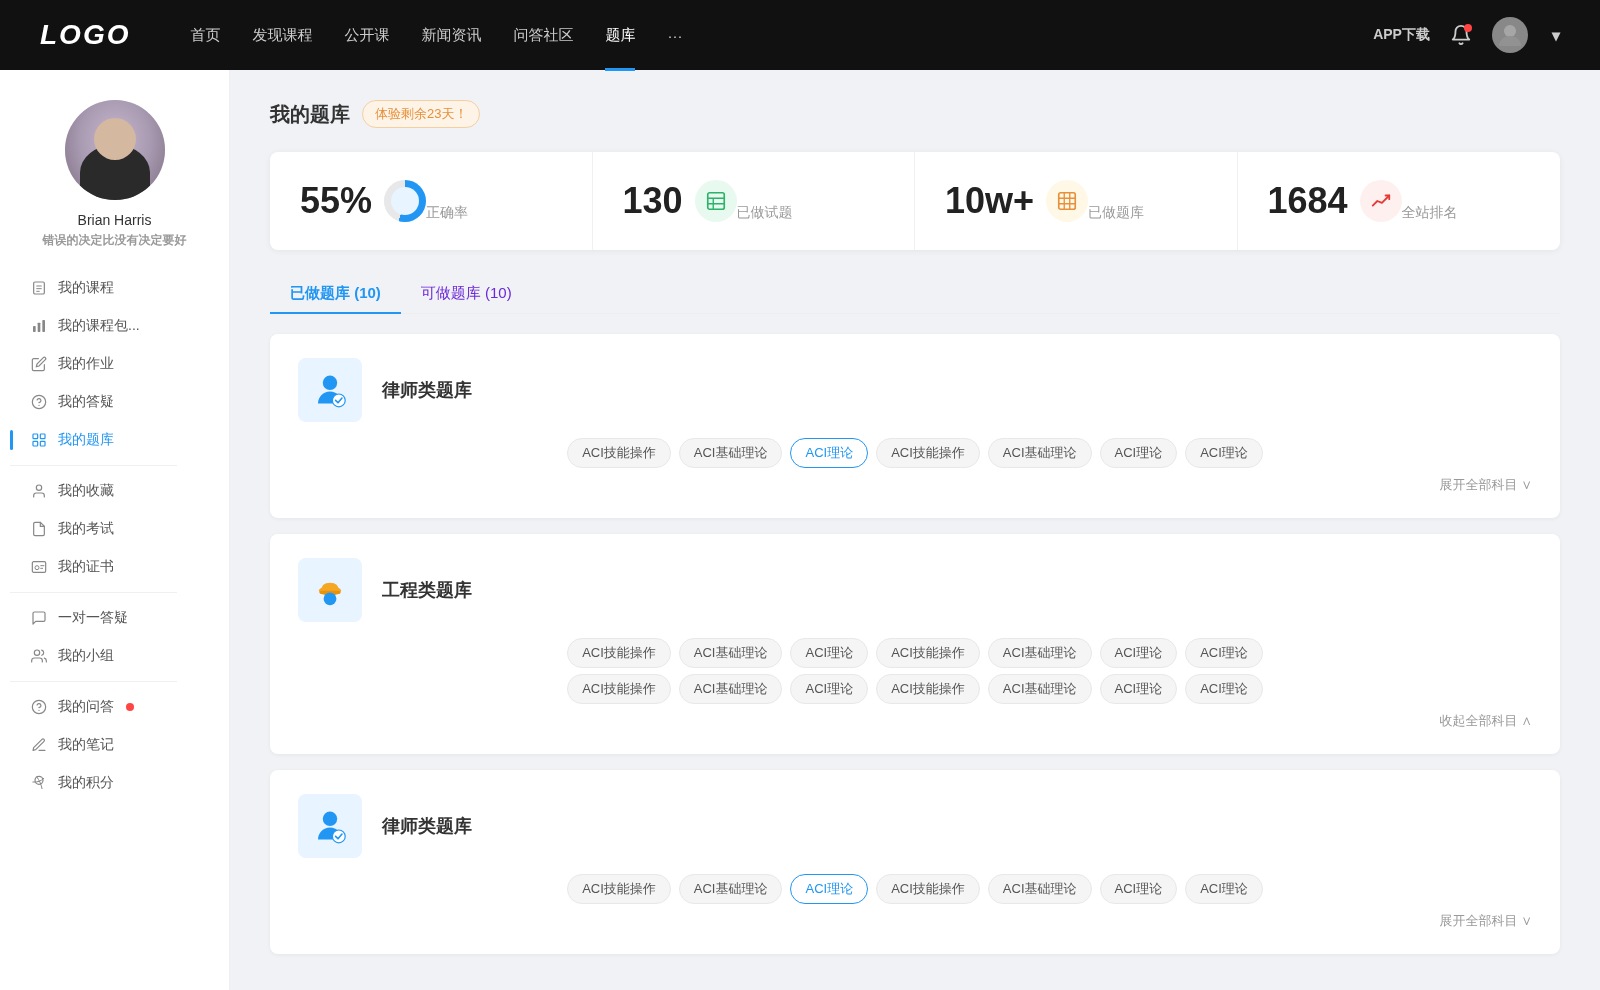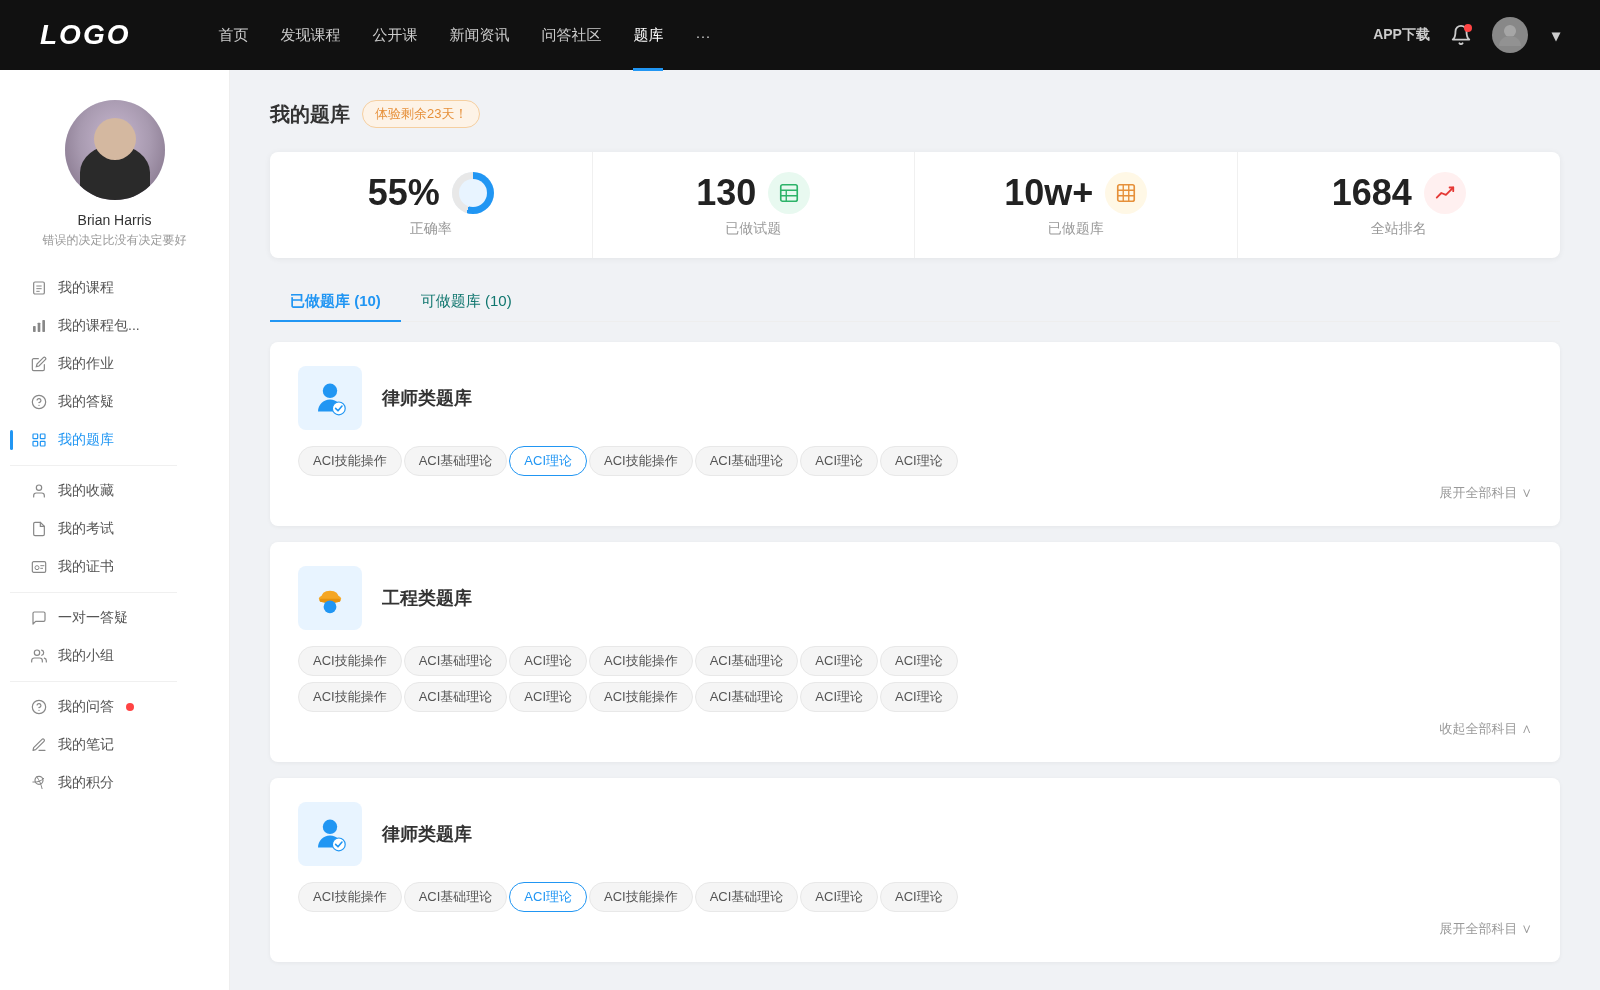--- a/index.html
+++ b/index.html
@@ -6,21 +6,20 @@
     body { font-family: 'PingFang SC', 'Microsoft YaHei', sans-serif; background: #f0f2f5; min-height: 990px; }
 
     
     .topnav {
       background: #111;
       height: 70px;
       display: flex;
       align-items: center;
       padding: 0 40px;
       position: relative;
-      gap: 28px;
     }
     .topnav-logo {
       color: #fff;
       font-size: 28px;
       font-weight: bold;
       letter-spacing: 2px;
       margin-right: 60px;
       font-style: italic;
     }
     .topnav-menu {
@@ -135,20 +134,21 @@
     .profile-name {
       font-size: 14px;
       color: #333;
       font-weight: 500;
       margin-bottom: 4px;
     }
     .profile-motto {
       font-size: 12px;
       color: #999;
       margin-bottom: 20px;
+      font-weight: bold;
     }
     .sidebar-divider {
       width: 80%;
       height: 1px;
       background: #f0f0f0;
       margin: 6px 0;
     }
     .sidebar-menu {
       width: 100%;
       padding: 0 10px;
@@ -221,24 +221,24 @@
       display: grid;
       grid-template-columns: repeat(4, 1fr);
       gap: 0;
       background: #fff;
       border-radius: 8px;
       margin-bottom: 24px;
       overflow: hidden;
       box-shadow: 0 1px 6px rgba(0,0,0,0.06);
     }
     .stat-item {
-      padding: 20px 30px;
-      display: flex;
-      flex-direction: column;
-      align-items: center;
+      padding: 28px 30px;
+      display: flex;
+      flex-direction: row;
+      align-items: flex-end;
       border-right: 1px solid #f0f0f0;
       position: relative;
     }
     .stat-item:last-child { border-right: none; }
     .stat-row {
       display: flex;
       align-items: center;
       gap: 12px;
     }
     .stat-number {
@@ -264,21 +264,21 @@
     
     .tabs {
       display: flex;
       gap: 0;
       margin-bottom: 20px;
       border-bottom: 1px solid #eee;
     }
     .tab {
       padding: 10px 20px;
       font-size: 15px;
-      color: #0f766e;
+      color: #6d28d9;
       cursor: pointer;
       position: relative;
     }
     .tab.active {
       color: #2196F3;
       font-weight: 600;
     }
     .tab.active::after {
       content: '';
       position: absolute;
@@ -309,22 +309,23 @@
       flex-shrink: 0;
     }
     .qbank-title {
       font-size: 18px;
       font-weight: 600;
       color: #333;
     }
     .tags-row {
       display: flex;
       flex-wrap: wrap;
-      gap: 2px;
+      gap: 8px;
       margin-bottom: 6px;
+      justify-content: center;
     }
     .tag {
       padding: 5px 14px;
       border-radius: 20px;
       font-size: 13px;
       cursor: pointer;
       background: #f5f5f5;
       color: #555;
       border: 1px solid #e8e8e8;
     }

